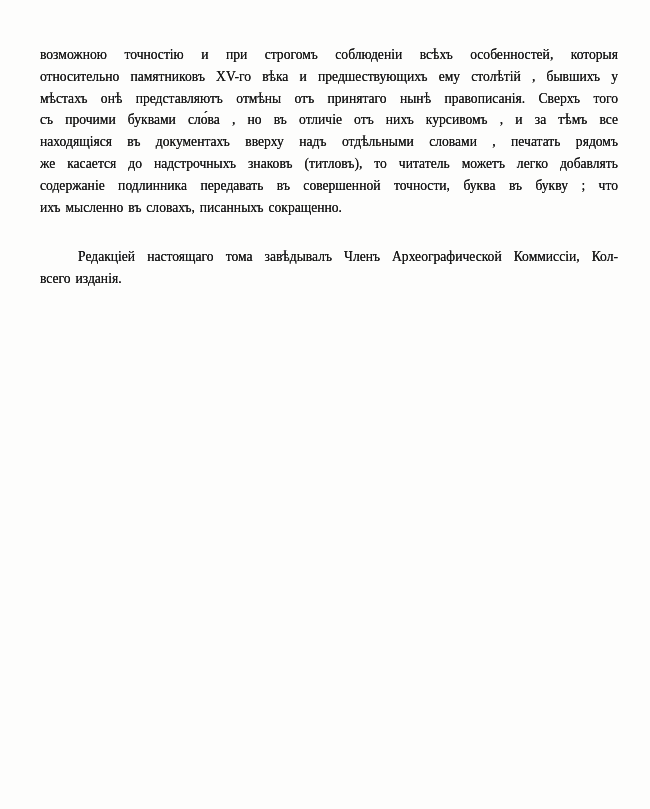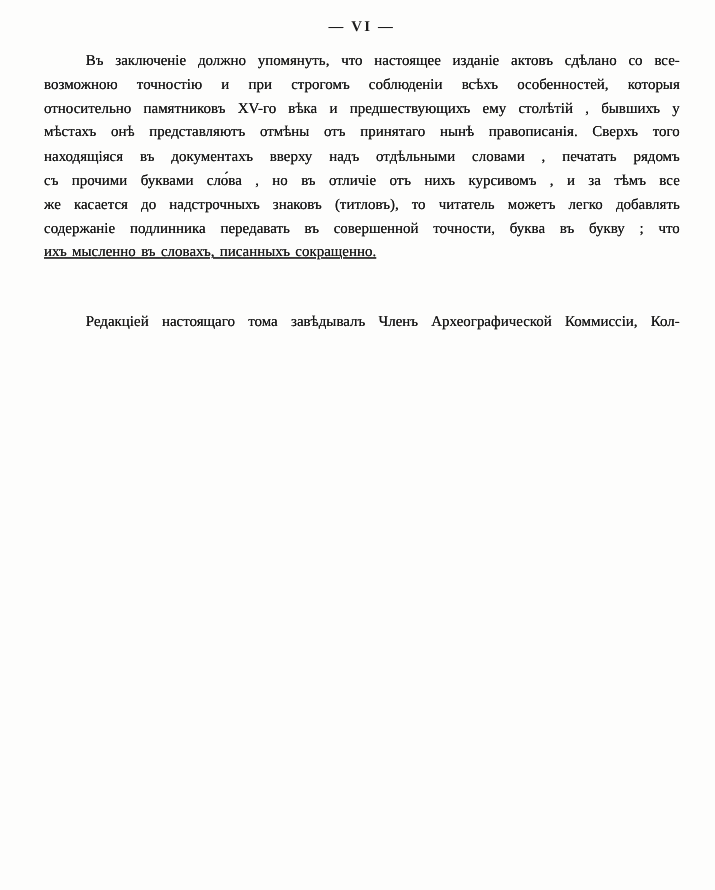--- a/index.html
+++ b/index.html
@@ -31,61 +31,59 @@
     position: absolute;
     top: 44px;
     left: 40px;
     width: 578px;
   }
   .para {
     margin: 0;
     padding: 0;
   }
   .para + .para {
-    margin-top: 41px;
+    margin-top: 28px;
   }
   .line {
     font-size: 13.6px;
     line-height: 21.8px;
     height: 21.8px;
     overflow: hidden;
     text-align: justify;
     text-align-last: justify;
     word-spacing: 1.5px;
     text-shadow: 0 0 0.4px currentColor;
     white-space: normal;
   }
   .line.first {
     text-indent: 38px;
   }
   .line.last {
     text-align: left;
     text-align-last: left;
-    text-decoration: underline;
   }
 </style>
 </head>
 <body>
 
 <div class="page">
 
-  <div class="page-header">— VI —</div>
 
   <div class="text-block">
 
     <div class="para">
-      <div class="line first">Въ заключеніе должно упомянуть, что настоящее изданіе актовъ сдѣлано со все-</div>
       <div class="line">возможною точностію и при строгомъ соблюденіи всѣхъ особенностей, которыя</div>
       <div class="line">относительно памятниковъ XV-го вѣка и предшествующихъ ему столѣтій , бывшихъ у</div>
       <div class="line">мѣстахъ онѣ представляютъ отмѣны отъ принятаго нынѣ правописанія. Сверхъ того</div>
+      <div class="line">съ прочими буквами сло́ва , но въ отличіе отъ нихъ курсивомъ , и за тѣмъ все</div>
       <div class="line">находящіяся въ документахъ вверху надъ отдѣльными словами , печатать рядомъ</div>
-      <div class="line">съ прочими буквами сло́ва , но въ отличіе отъ нихъ курсивомъ , и за тѣмъ все</div>
       <div class="line">же касается до надстрочныхъ знаковъ (титловъ), то читатель можетъ легко добавлять</div>
       <div class="line">содержаніе подлинника передавать въ совершенной точности, буква въ букву ; что</div>
       <div class="line last">ихъ мысленно въ словахъ, писанныхъ сокращенно.</div>
     </div>
 
     <div class="para">
       <div class="line first">Редакціей настоящаго тома завѣдывалъ Членъ Археографической Коммиссіи, Кол-</div>
+      <div class="line last">всего изданія.</div>
     </div>
 
   </div>
 </div>
 
 </body></html>

